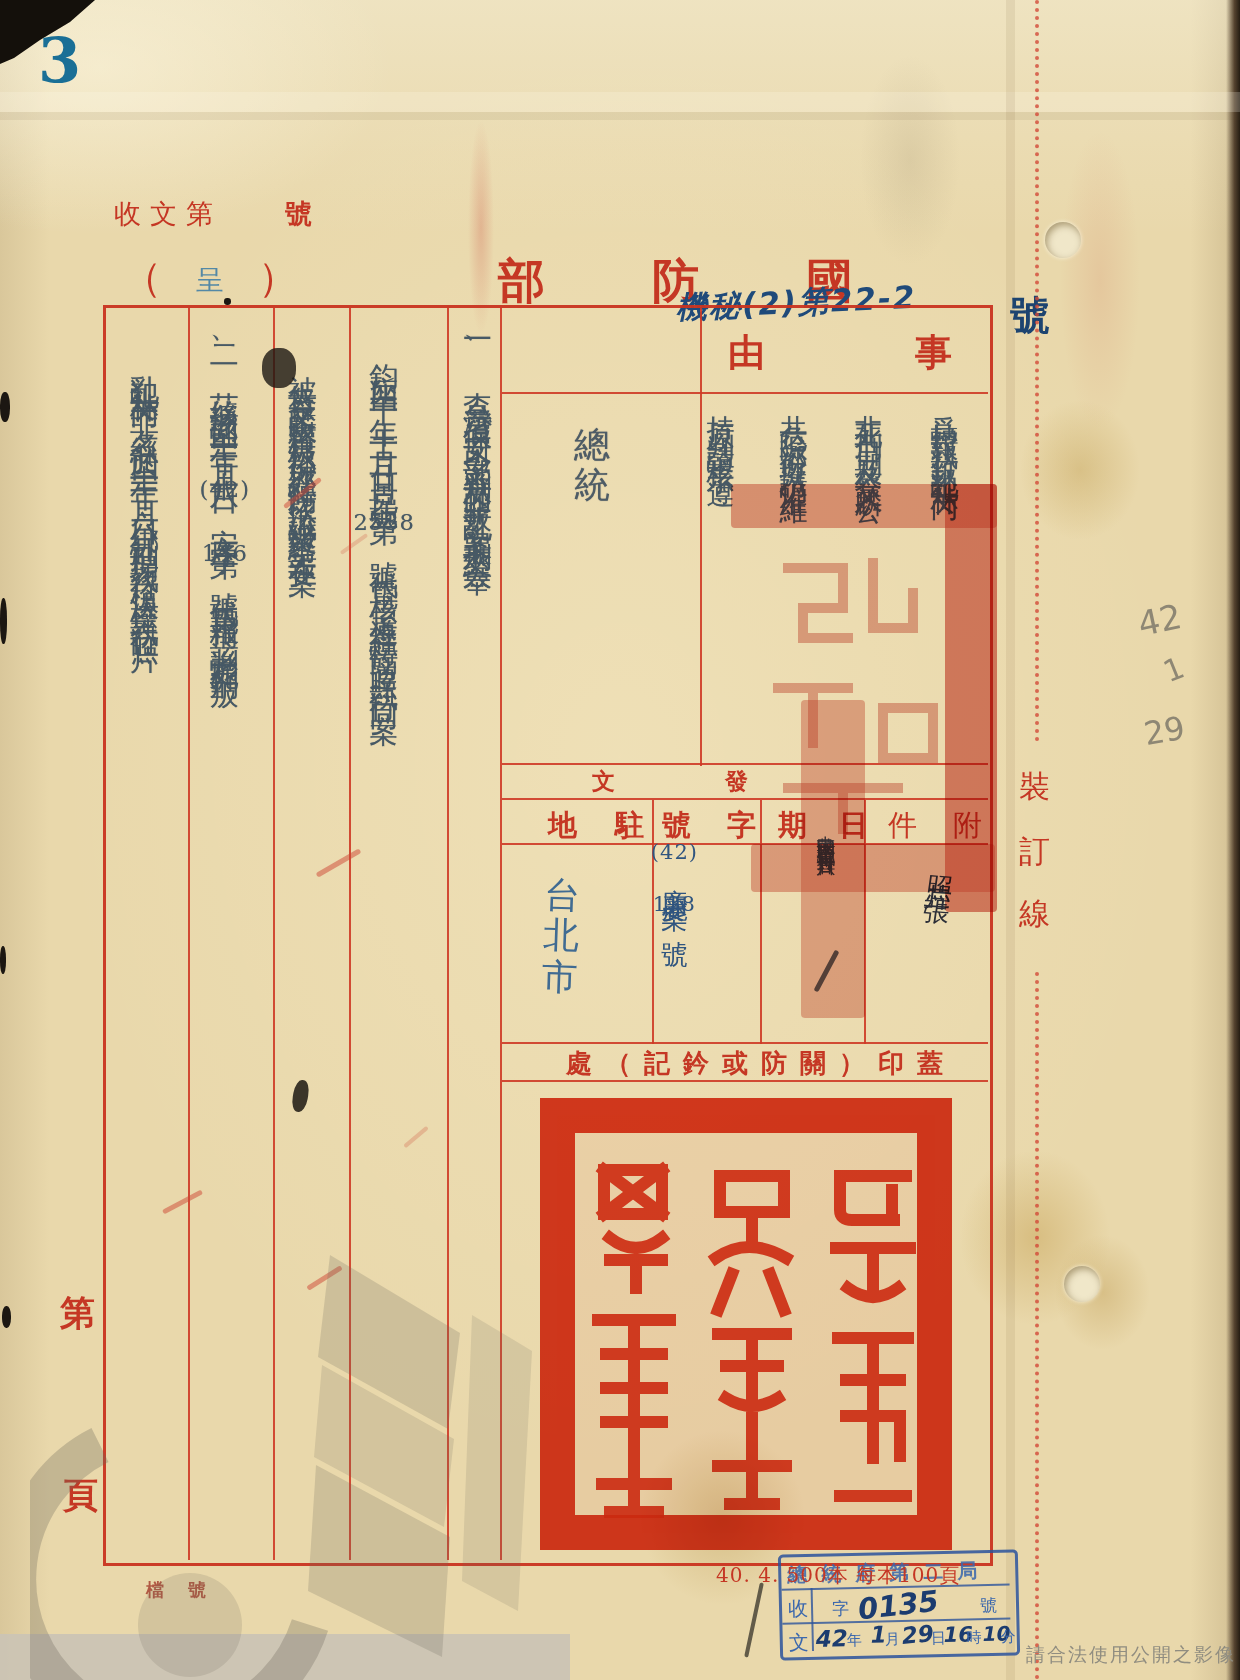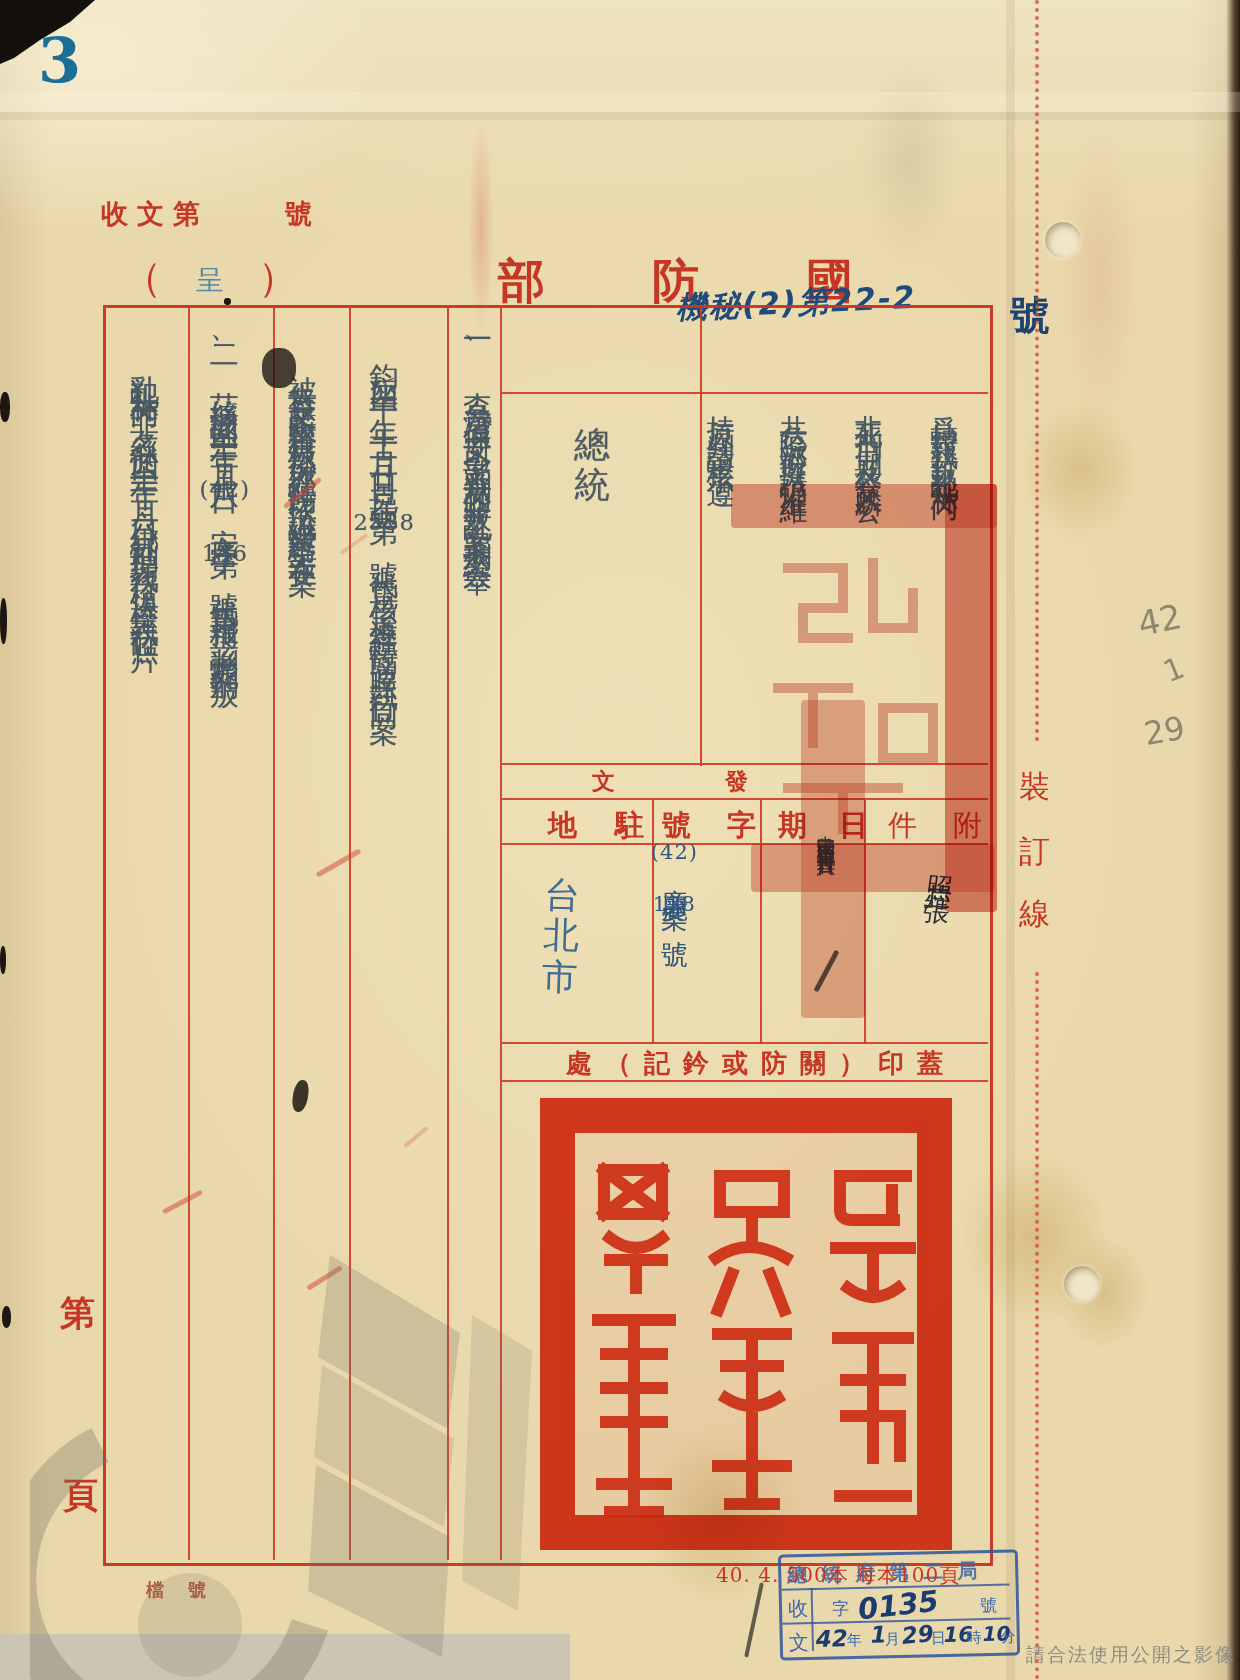--- a/index.html
+++ b/index.html
@@ -53,21 +53,21 @@
   <div class="stain" style="left:640px;top:1430px;width:165px;height:175px;background:radial-gradient(closest-side,rgba(175,135,58,.33),rgba(175,135,58,0))"></div>
   <div class="stain" style="left:1060px;top:130px;width:80px;height:300px;background:radial-gradient(closest-side,rgba(200,95,70,.14),rgba(200,95,70,0))"></div>
   <div class="stain" style="left:468px;top:120px;width:26px;height:215px;border-radius:40%;background:radial-gradient(closest-side,rgba(205,95,78,.3),rgba(205,95,78,0))"></div>
   <div class="stain" style="left:860px;top:55px;width:100px;height:210px;background:radial-gradient(closest-side,rgba(140,125,95,.16),rgba(140,125,95,0))"></div>
   <div class="abs" style="left:0;top:92px;width:1240px;height:20px;background:rgba(255,252,235,.22)"></div>
   <div class="abs" style="left:0;top:112px;width:1240px;height:8px;background:rgba(95,75,42,.09)"></div>
   <div class="abs" style="left:1006px;top:0;width:9px;height:1680px;background:rgba(120,90,50,.10)"></div>
 
   <div class="abs" style="left:38px;top:24px;font-size:62px;font-weight:bold;color:#1a6f96">3</div>
 
-  <div class="abs r" style="left:101px;top:196px;font-size:27px;letter-spacing:9px;font-weight:bold">收文第</div>
+  <div class="abs r" style="left:114px;top:196px;font-size:27px;letter-spacing:9px;font-weight:normal">收文第</div>
   <div class="abs r" style="left:285px;top:196px;font-size:27px;font-weight:bold">號</div>
 
   <div class="abs r" style="left:122px;top:250px;font-size:40px">（</div>
   <div class="abs" style="left:196px;top:262px;font-size:28px;color:#3a7ba6;opacity:.85">呈</div>
   <div class="abs r" style="left:258px;top:250px;font-size:40px">）</div>
 
   <div class="abs r" style="left:498px;top:250px;font-size:47px;font-weight:bold;letter-spacing:107px;white-space:nowrap">部防國</div>
 
   <div class="abs hand" style="left:676px;top:282px;font-size:31px;color:#1f4a7a;transform:rotate(-2.5deg);letter-spacing:2px;font-style:italic">機秘(2)第22-2</div>
   <div class="abs" style="left:1010px;top:288px;font-size:40px;font-weight:bold;color:#1d4470">號</div>
@@ -84,20 +84,21 @@
   <div class="vline" style="left:760px;top:800px;height:244px"></div>
   <div class="vline" style="left:864px;top:800px;height:244px"></div>
 
   <div class="hline" style="left:502px;top:392px;width:486px"></div>
   <div class="hline" style="left:502px;top:763px;width:486px"></div>
   <div class="hline" style="left:502px;top:798px;width:486px"></div>
   <div class="hline" style="left:502px;top:843px;width:486px"></div>
   <div class="hline" style="left:502px;top:1042px;width:486px"></div>
   <div class="hline" style="left:502px;top:1080px;width:486px"></div>
 
+  <div class="abs r" style="left:728px;top:328px;font-size:37px;font-weight:bold;letter-spacing:150px;white-space:nowrap">由事</div>
 
   <div class="vcol ink" style="left:927px;top:393px;width:36px;font-size:28px;letter-spacing:9px">爲轉報執行叛亂犯林丙</div>
   <div class="vcol ink" style="left:851px;top:393px;width:36px;font-size:28px;letter-spacing:9px">非死刑日期及蔡文麟公</div>
   <div class="vcol ink" style="left:776px;top:393px;width:36px;font-size:28px;letter-spacing:9px">共危險部份擬請仍准維</div>
   <div class="vcol ink" style="left:703px;top:393px;width:36px;font-size:28px;letter-spacing:9px">持原判請鑒核示遵</div>
 
   <div class="vcol" style="left:576px;top:398px;width:40px;font-size:36px;letter-spacing:40px;color:#4e5c66;text-shadow:0 0 1px rgba(70,80,90,.6)">總統</div>
 
   <div class="vcol ink" style="left:462px;top:324px;width:36px;font-size:29px;letter-spacing:8px">一、查台灣省保安司令部審判林丙非叛亂一案罪刑經簽奉</div>
   <div class="vcol ink" style="left:379px;top:341px;width:36px;font-size:29px;letter-spacing:11px">鈞座四十一年十二月廿日克瑞字第<span class="htxt">2538</span>號代電核定遵經轉飭遵照執行同案</div>

